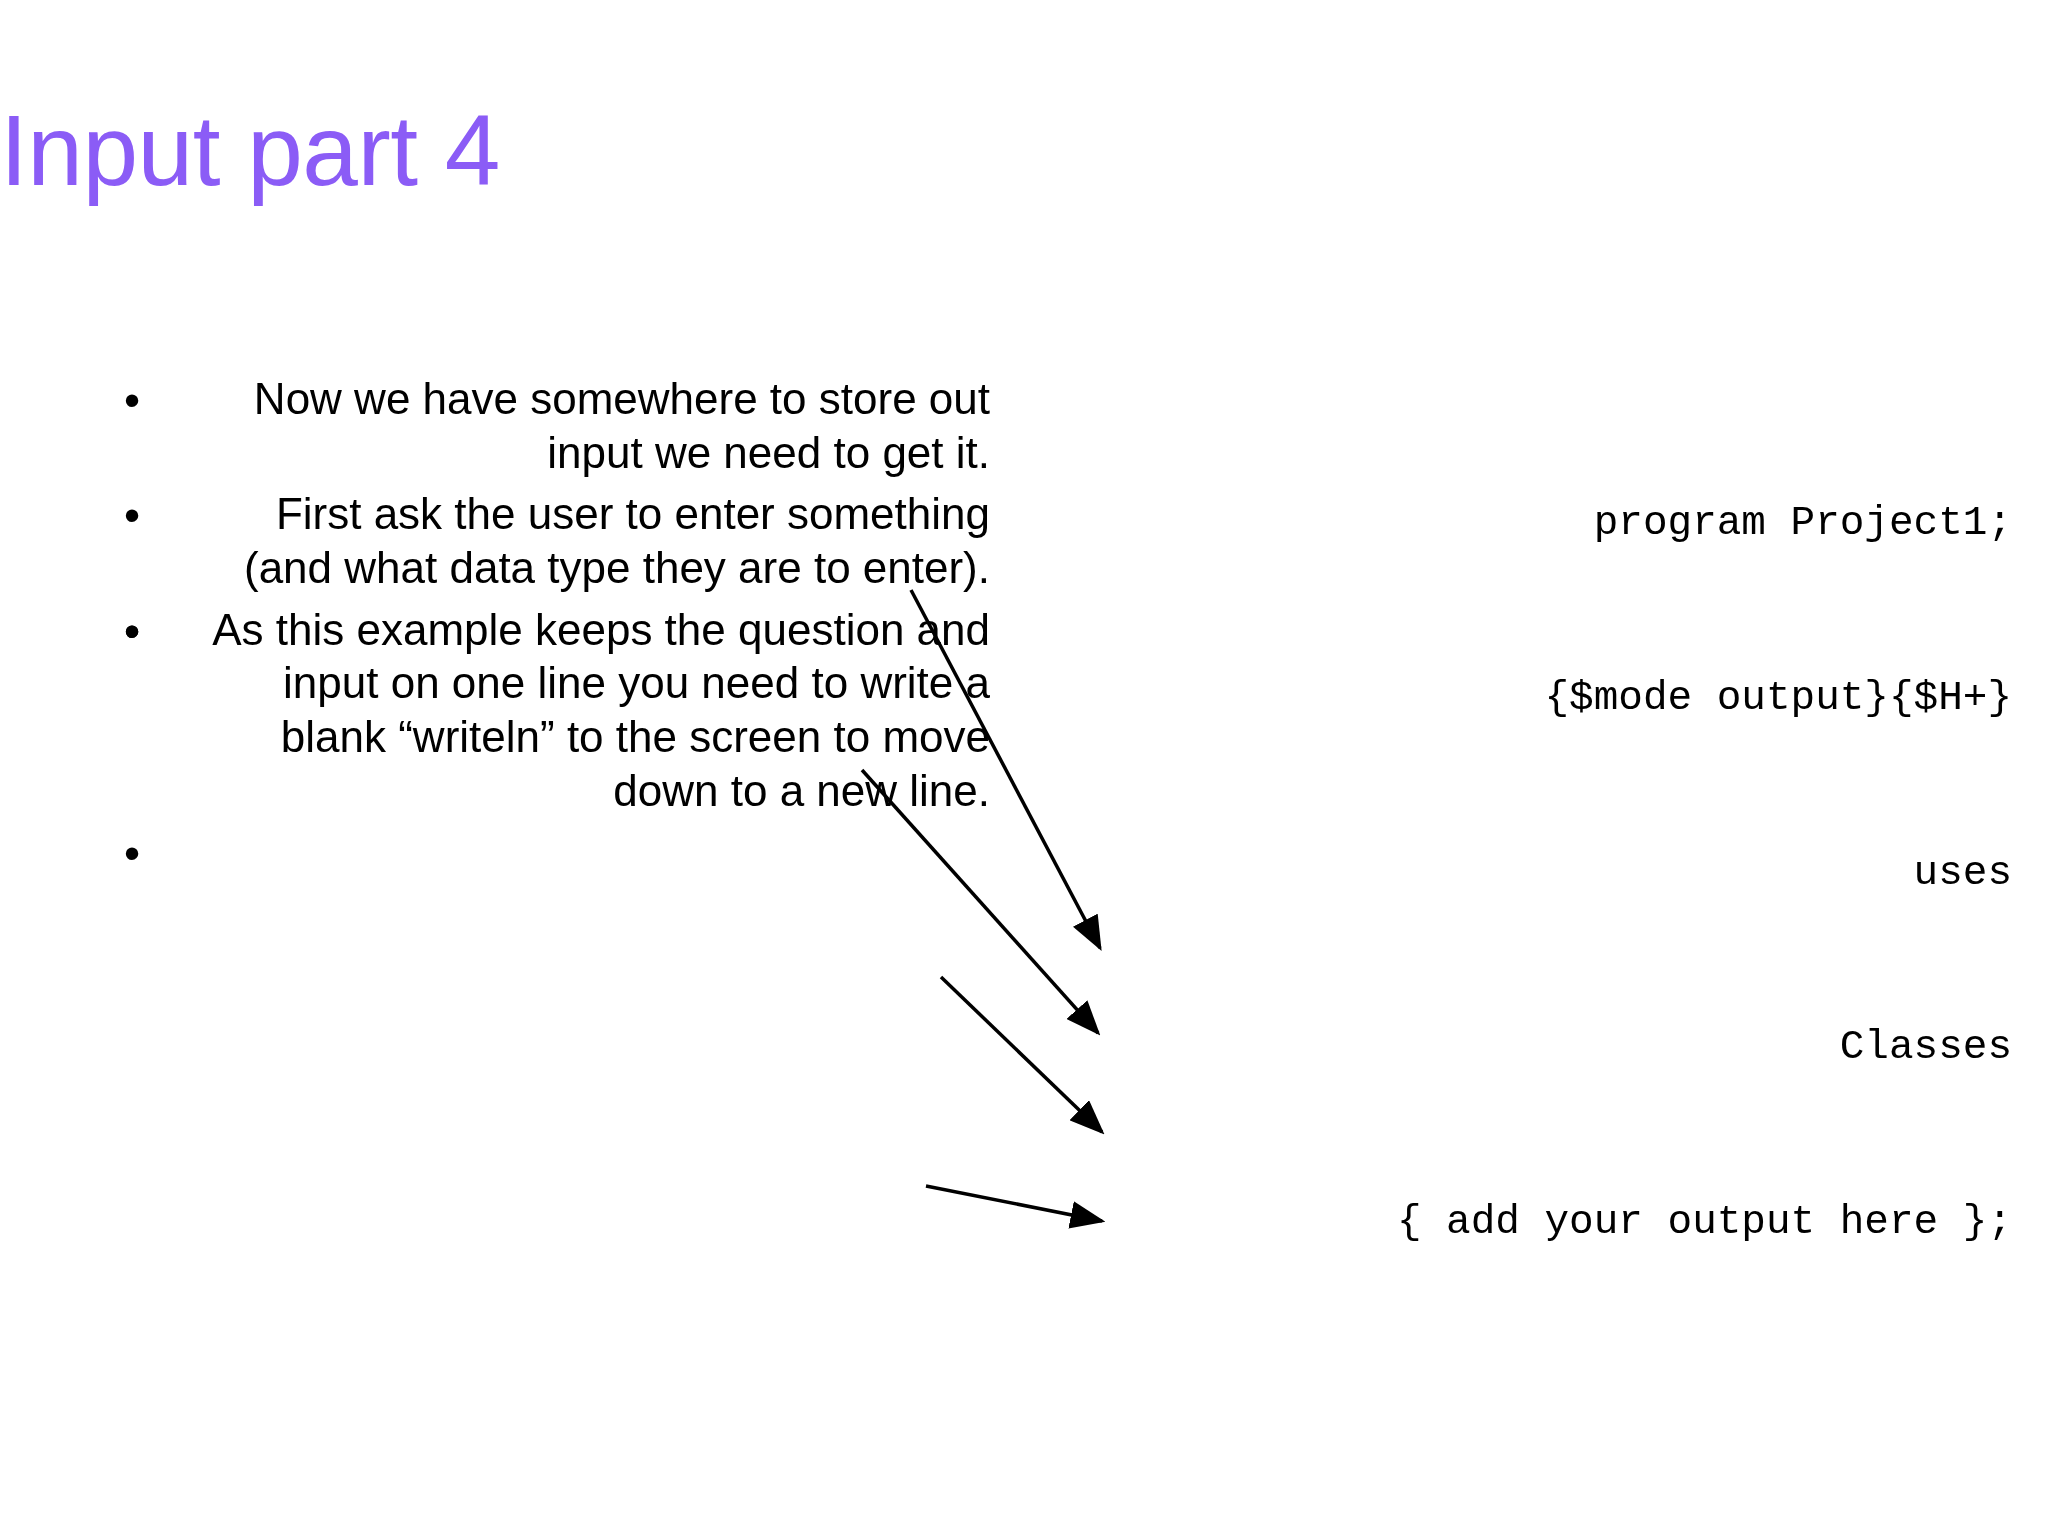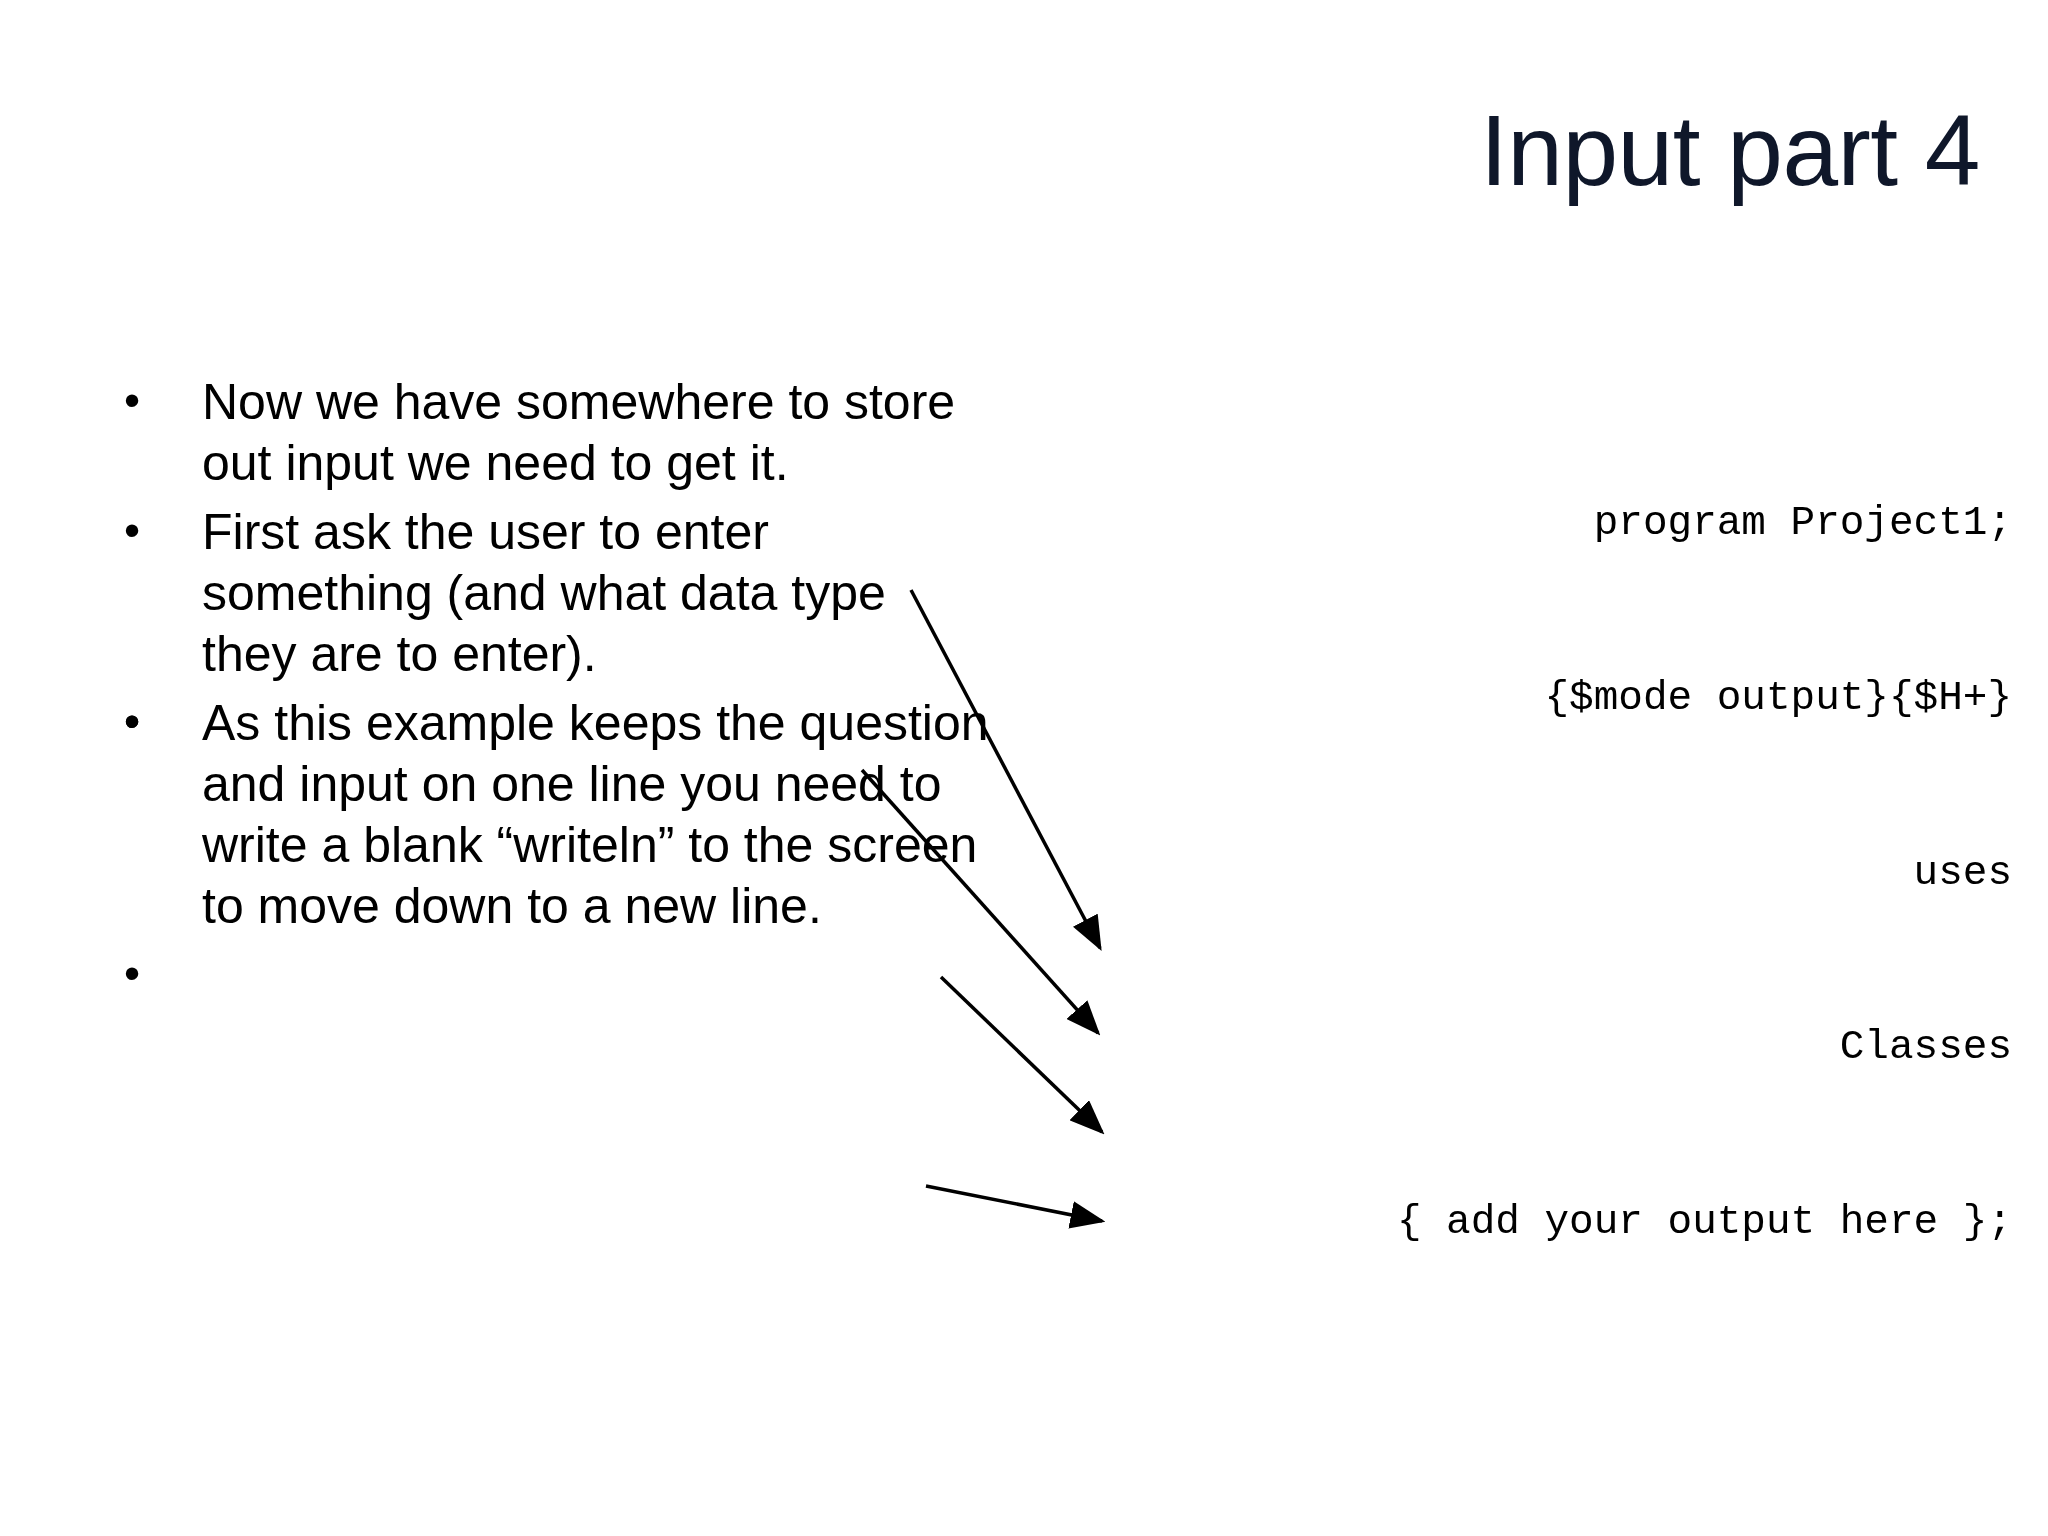--- a/index.html
+++ b/index.html
@@ -16,27 +16,27 @@
     font-family: "Liberation Sans", sans-serif;
     color: #000000;
   }
 
   
   #slide-title {
     position: absolute;
     left: 0;
     top: 96px;
     width: 1980px;
-    text-align: right;
+    text-align: left;
     font-family: "Liberation Sans", sans-serif;
     font-size: 100px;
     font-weight: 400;
     line-height: 1.08;
     letter-spacing: -0.5px;
-    color: #0f172a;
+    color: #8b5cf6;
     white-space: pre;
   }
 
   
   #bullet-list {
     position: absolute;
     left: 110px;
     top: 372px;
     width: 880px;
     font-size: 46px;
@@ -53,22 +53,23 @@
     left: 14px;
     top: 0;
     width: 30px;
     font-size: 46px;
     line-height: 1.22;
     color: #000000;
     text-align: left;
   }
   .bullet-text {
     display: block;
-    font-size: 50px;
+    font-size: 44px;
     line-height: 1.22;
+    text-align: right;
   }
 
   
   #code-block {
     position: absolute;
     left: 1072px;
     top: 378px;
     width: 940px;
     font-family: "Liberation Mono", "DejaVu Sans Mono", monospace;
     font-size: 41px;

